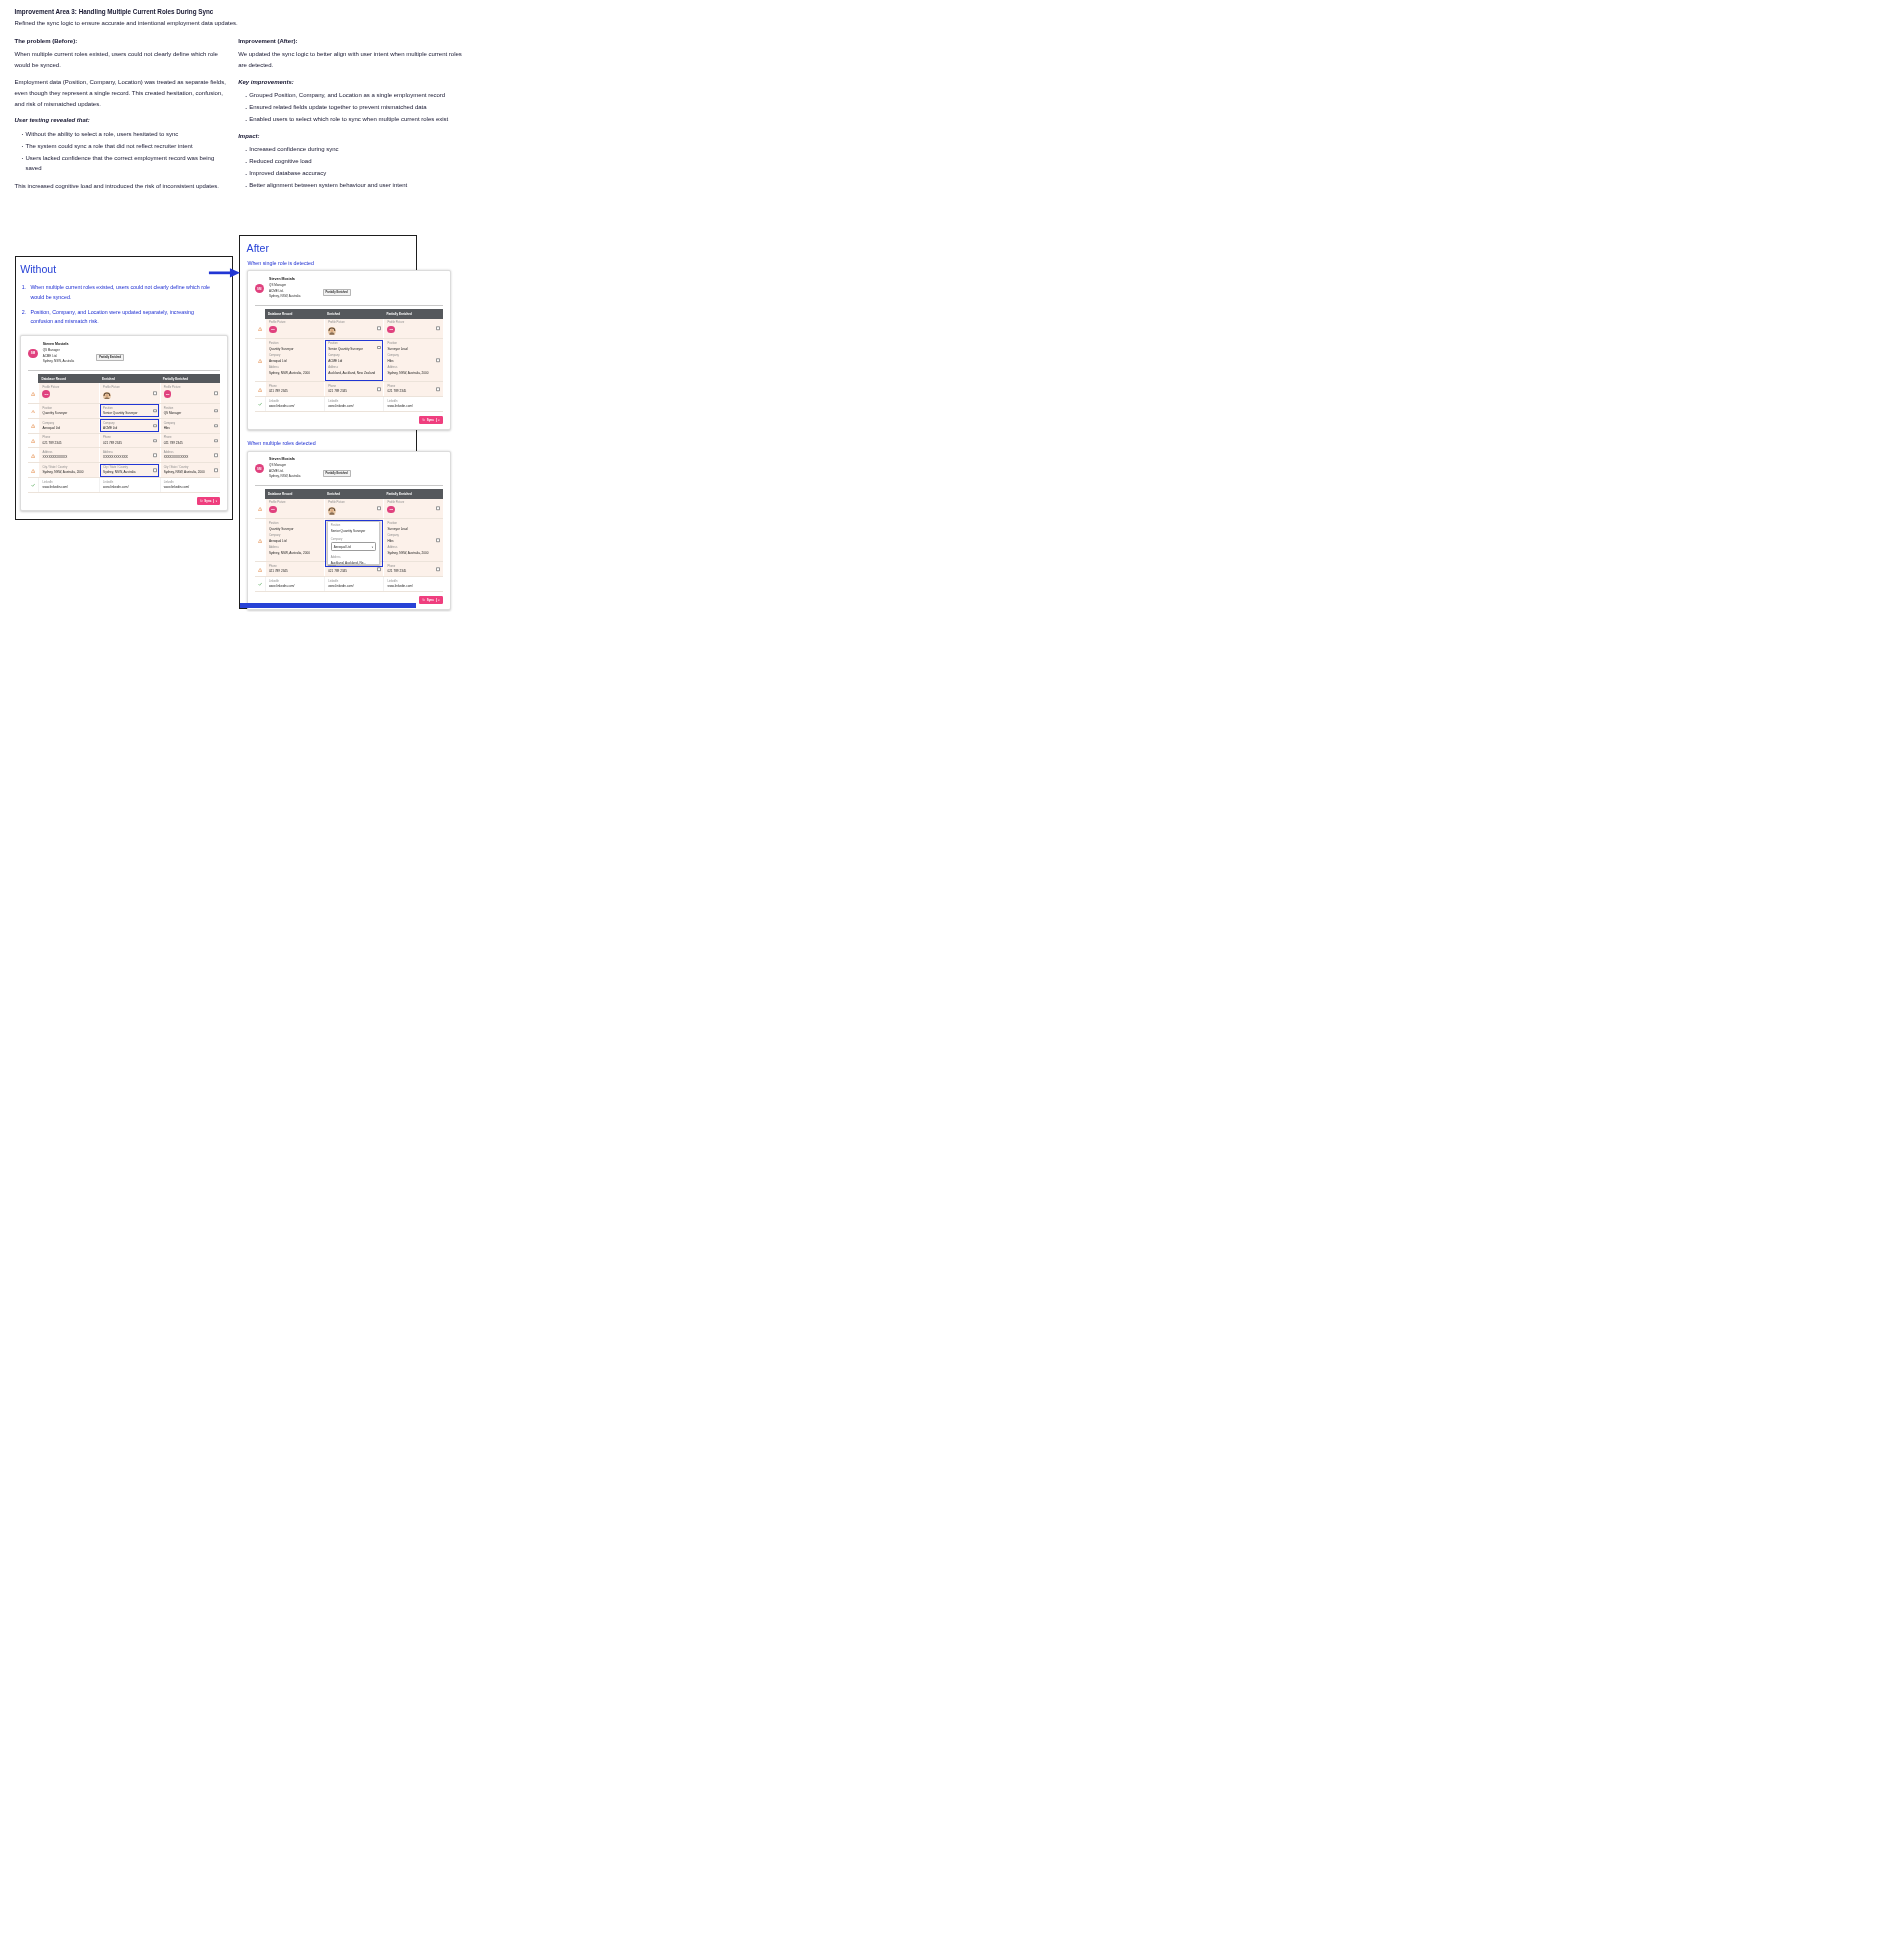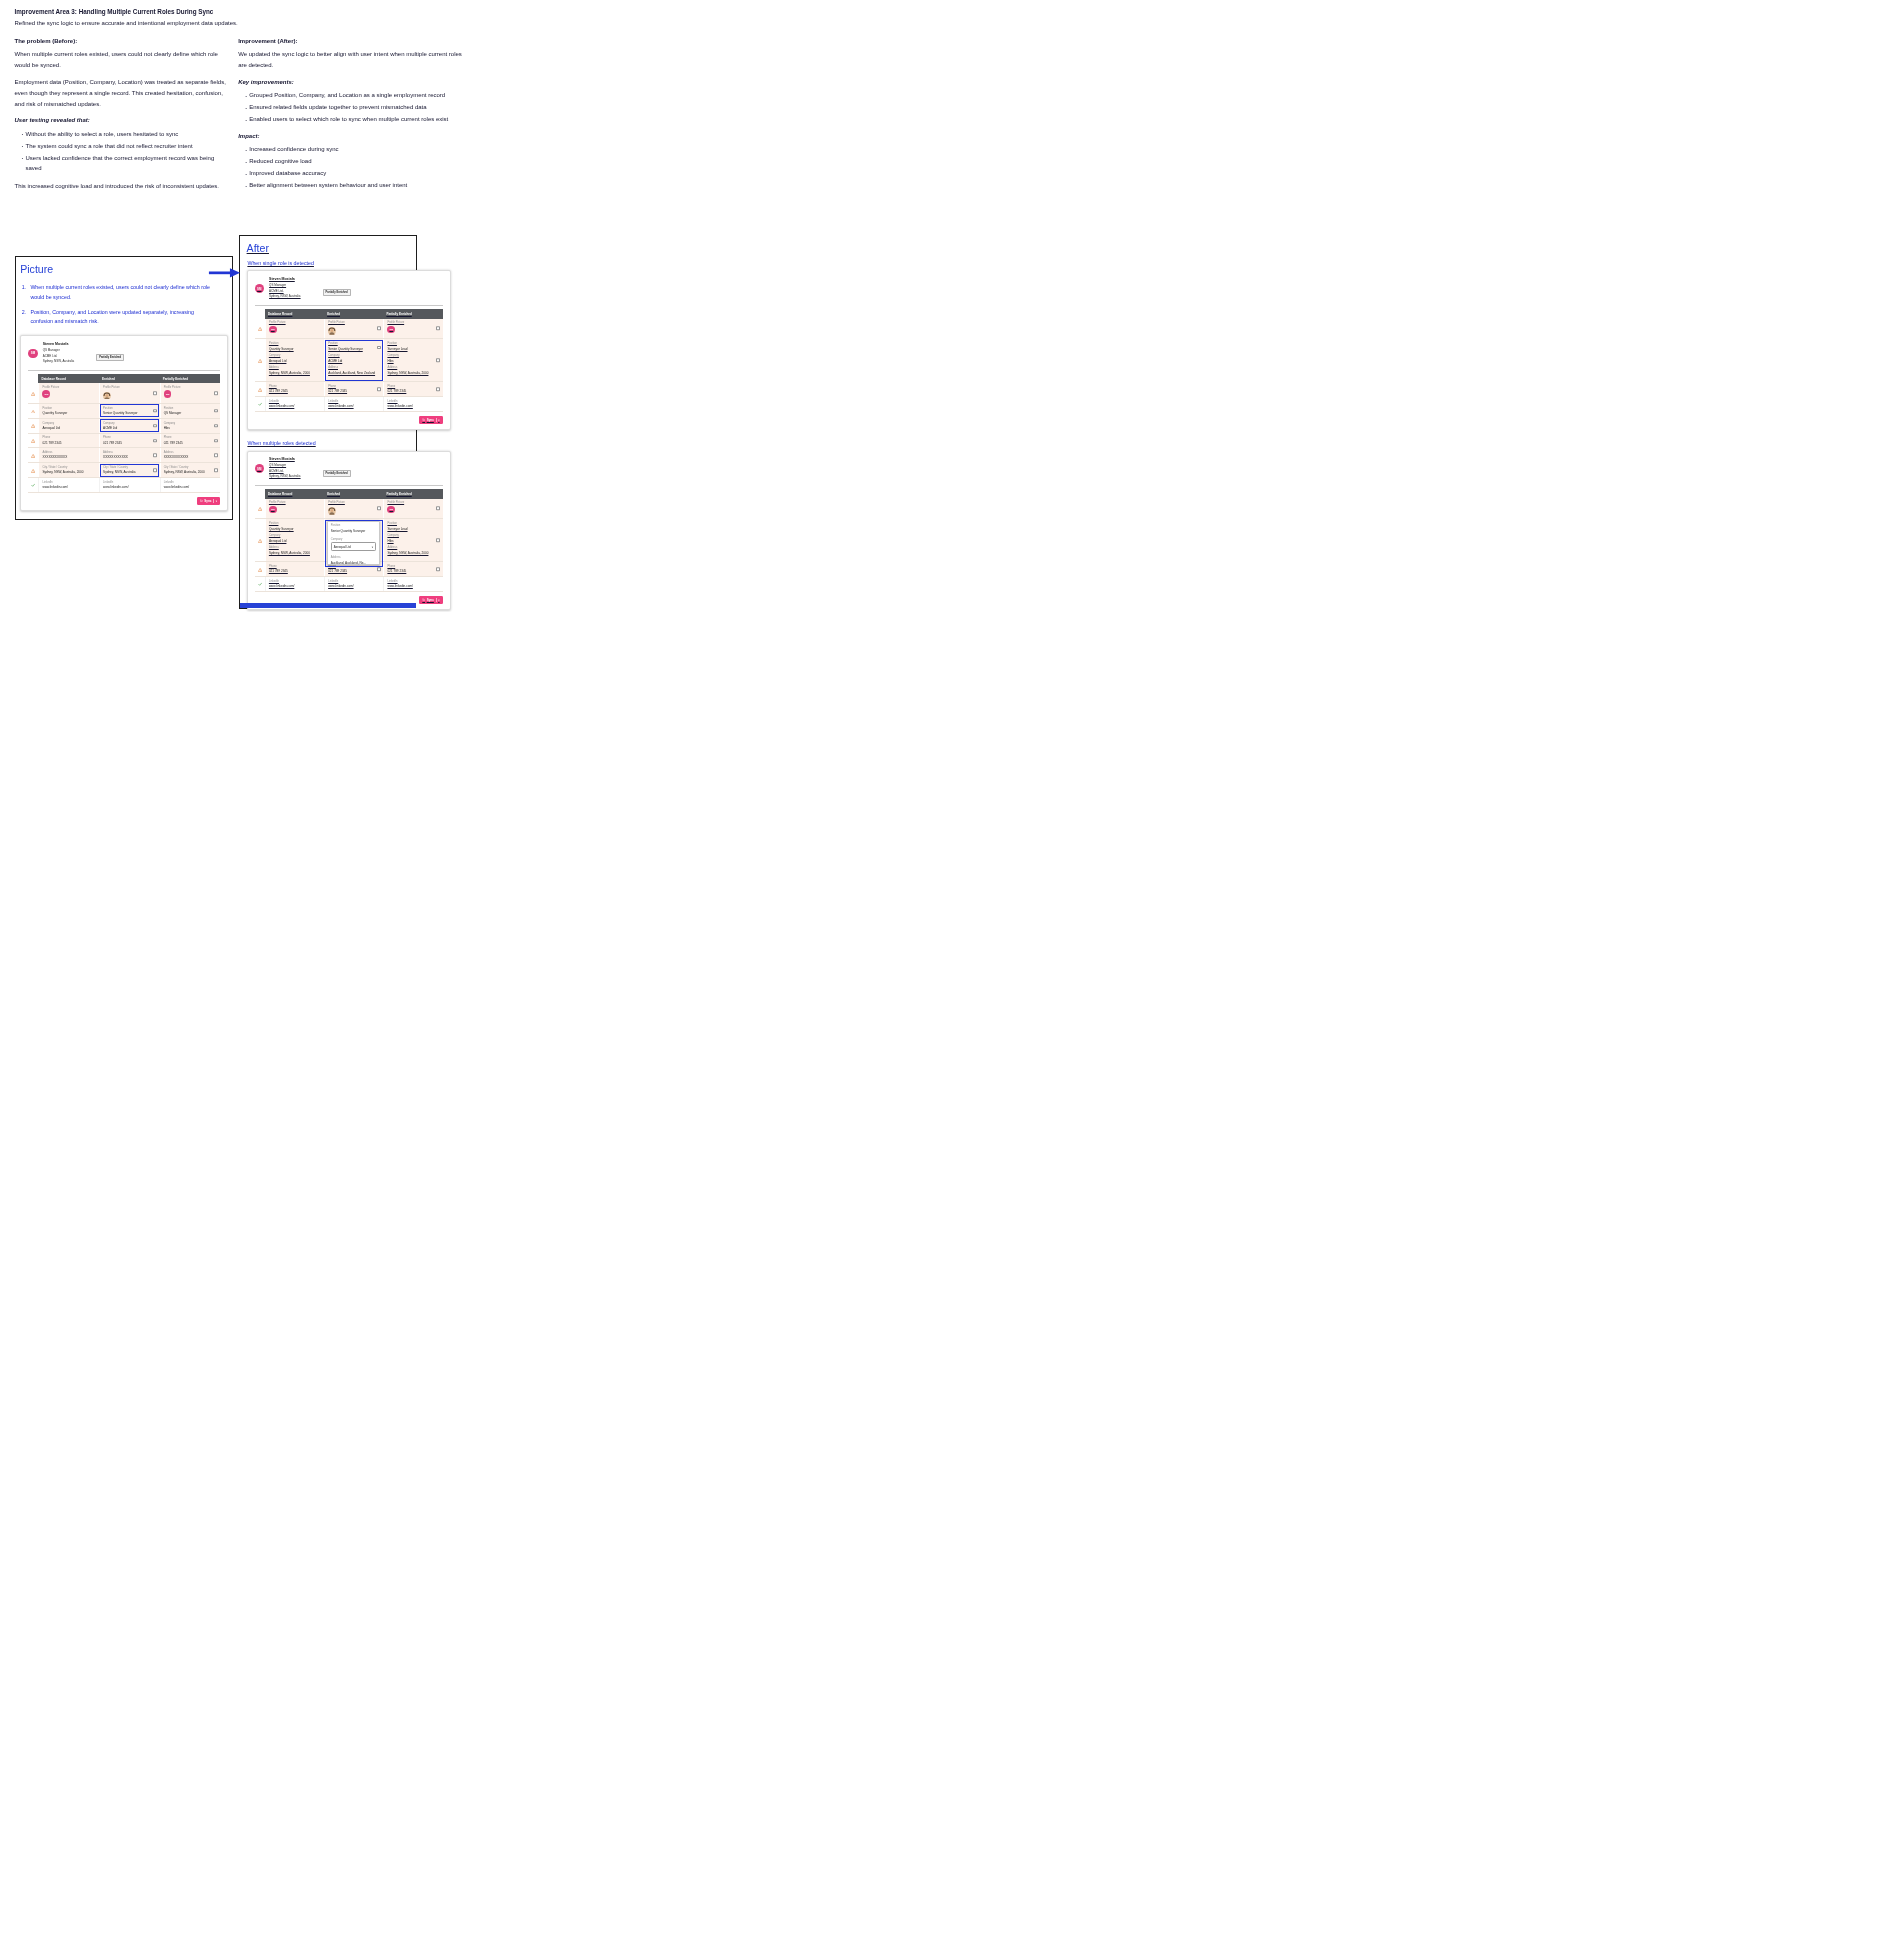--- a/index.html
+++ b/index.html
@@ -23,21 +23,21 @@
   .ital-h { font-size:6px; font-weight:bold; font-style:italic; margin:7.8px 0 5.5px 0; }
   .blist { padding-left:4.7px; margin-bottom:4.7px; }
   .bullet { display:flex; align-items:flex-start; font-size:6px; line-height:1.8; margin-bottom:1.2px; }
   .dot { flex:none; width:6.3px; text-align:center; font-size:3.5px; padding-top:3.5px; }
   .btext { flex:1; }
   .closing { margin-top:7px; }
 
   
   .panel { position:absolute; border:0.6px solid #1d1d1d; background:#fff; }
   .before-panel { left:14.5px; top:256px; width:218px; height:264px; padding:6.3px 4.7px; }
-  .after-panel  { left:239px; top:235px; width:178px; height:374px; padding:5.5px 6.6px;text-decoration:underline; }
+  .after-panel  { left:239px; top:235px; width:178px; height:374px; padding:5.5px 6.6px; }
   .panel-title { font-size:10.6px; color:#2742d6; }
   .notes { margin-top:7.8px; margin-left:1.6px; }
   .note { display:flex; color:#1d2ed2; font-size:5.3px; line-height:1.8; margin-bottom:5.5px; width:192px; }
   .note-num { flex:none; width:8.6px; }
   .caption { color:#1d2ed2; font-size:5.3px; margin-top:6.3px; margin-left:0.8px; }
   .panel-footer { position:absolute; left:0; right:0; bottom:0; height:4.7px; background:#2742d6; }
 
   .flow-arrow { position:absolute; left:208px; top:267px; z-index:6; }
 
   
@@ -169,21 +169,21 @@
         </div>
         <div class="bullet">
           <span class="dot">•</span>
           <span class="btext">Better alignment between system behaviour and user intent</span>
         </div>
       </div>
     </div>
   </div>
 
   <div class="panel before-panel">
-    <div class="panel-title">Picture</div>
+    <div class="panel-title">Without</div>
     <div class="notes">
       <div class="note">
         <span class="note-num">1.</span>
         <span>When multiple current roles existed, users could not clearly define which role would be synced.</span>
       </div>
       <div class="note">
         <span class="note-num">2.</span>
         <span>Position, Company, and Location were updated separately, increasing confusion and mismatch risk.</span>
       </div>
     </div>

